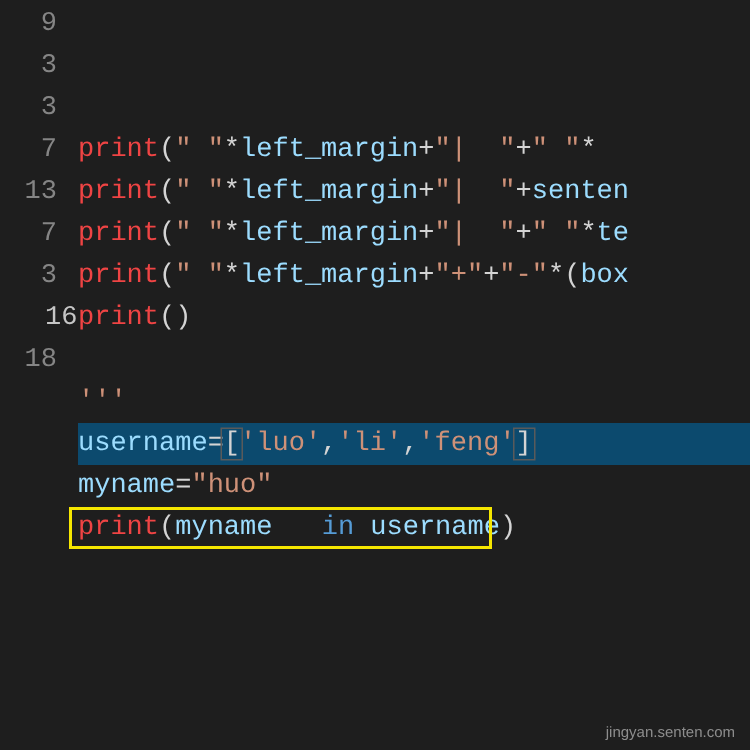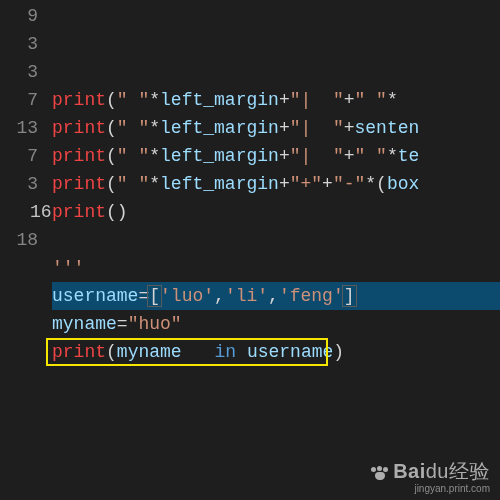--- a/index.html
+++ b/index.html
@@ -96,20 +96,15 @@
       <div class="ln"></div>
       <div class="ln"></div>
       <div class="ln"></div>
       <div class="ln"></div>
       <div class="ln"></div>
     </div>
   <div class="code">
     <div class="hlbox" style="left: -6px; top: 338px; width: 282.109px; height: 28px;"></div>
   <div class="line"><span class="fn">print</span>(<span class="str">" "</span>*<span class="var">left_margin</span>+<span class="str">"|  "</span>+<span class="str">" "</span>*</div><div class="line"><span class="fn">print</span>(<span class="str">" "</span>*<span class="var">left_margin</span>+<span class="str">"|  "</span>+<span class="var">senten</span></div><div class="line"><span class="fn">print</span>(<span class="str">" "</span>*<span class="var">left_margin</span>+<span class="str">"|  "</span>+<span class="str">" "</span>*<span class="var">te</span></div><div class="line"><span class="fn">print</span>(<span class="str">" "</span>*<span class="var">left_margin</span>+<span class="str">"+"</span>+<span class="str">"-"</span>*(<span class="var">box</span></div><div class="line"><span class="fn">print</span>()</div><div class="line"></div><div class="line"><span class="str">'''</span></div><div class="line current"><span class="var">username</span>=<span class="brkh">[</span><span class="str">'luo'</span>,<span class="str">'li'</span>,<span class="str">'feng'</span><span class="brkh">]</span></div><div class="line"><span class="var">myname</span>=<span class="str">"huo"</span></div><div class="line"><span class="fn">print</span>(<span class="var">myname</span> <span class="kw">in</span> <span class="var">username</span>)</div><div class="line"></div><div class="line"></div><div class="line"></div><div class="line"></div><div class="line"></div></div>
   <div class="watermark">
-    <div class="wm-main">
-      <span class="paw">
-        <span class="p1"></span><span class="p2"></span><span class="p3"></span><span class="p4"></span>
-      </span><span class="bold">Bai</span><span>du</span><span>经验</span>
-    </div>
-    <div class="wm-sub">jingyan.print.com</div>
+    <div class="wm-sub">jingyan.senten.com</div>
   </div>
 </div>
 
 </body></html>

